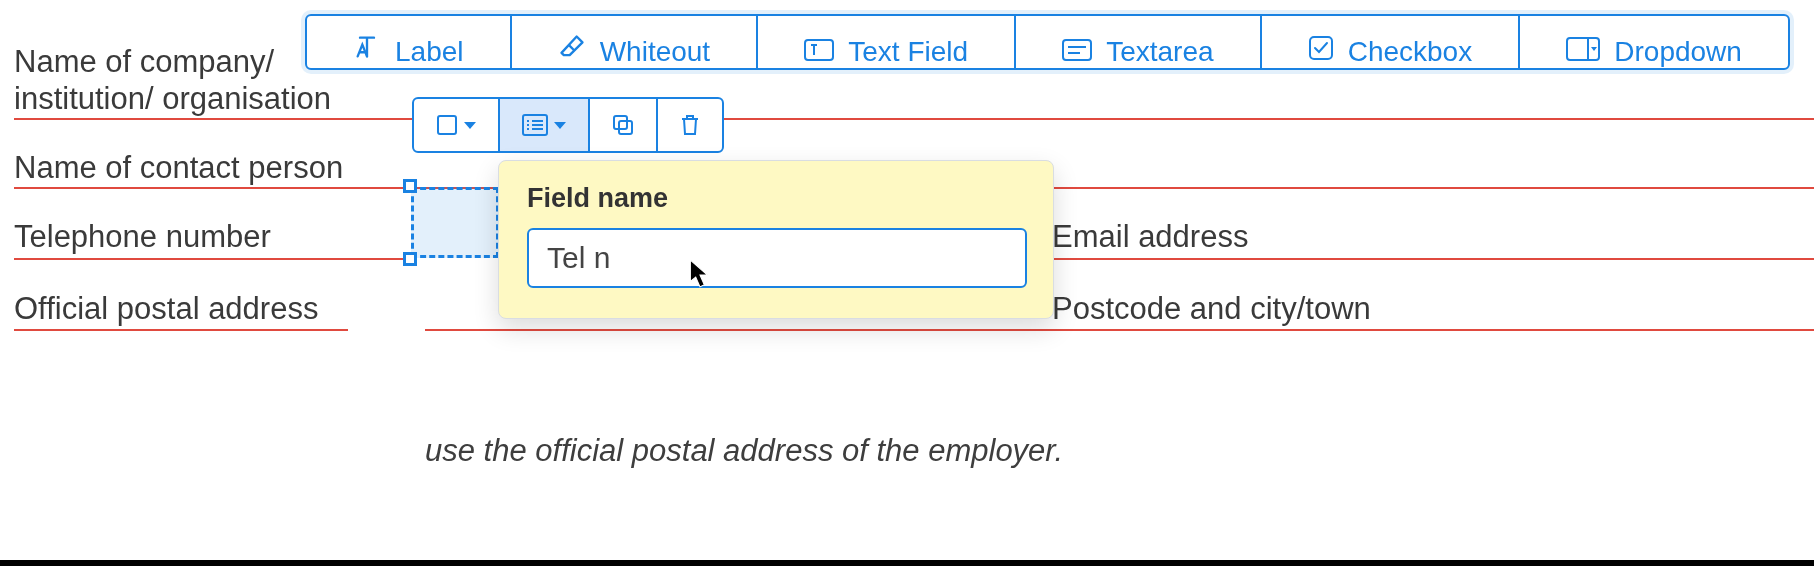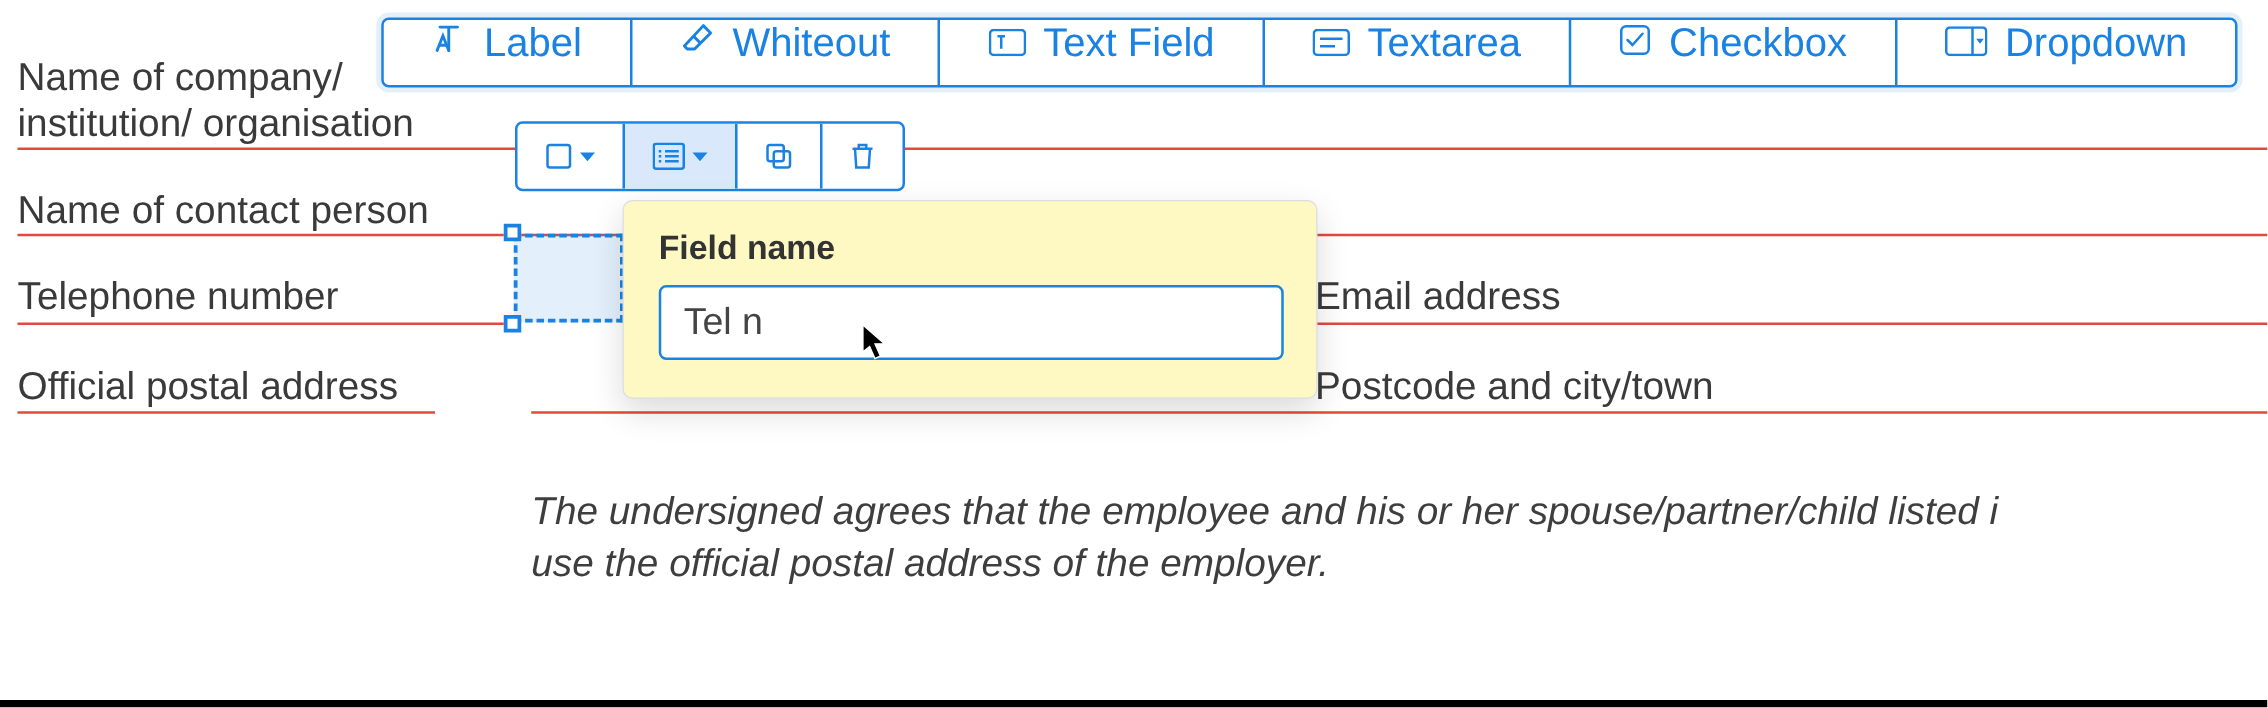--- a/index.html
+++ b/index.html
@@ -23,24 +23,24 @@
     display: flex;
     border: 2px solid #1a82e2;
     border-radius: 6px;
     background: #ffffff;
     box-shadow: 0 0 0 4px rgba(26,130,226,0.12);
     height: 56px;
   }
   .ribbon-item {
     flex: 1 1 auto;
     display: flex;
-    align-items: flex-start;
+    align-items: flex-end;
     justify-content: center;
     gap: 14px;
-    font-size: 32px;
+    font-size: 28px;
     color: #1a82e2;
     border-right: 2px solid #1a82e2;
     cursor: pointer;
     padding: 0 18px;
   }
   .ribbon-item:last-child { border-right: none; }
   .ribbon-item svg { flex: 0 0 auto; }
 
   
   .doc-label {
@@ -265,17 +265,17 @@
   <div style="position:relative;">
     <input class="popover-input" type="text" value="Tel n" style="">
   </div>
 </div>
 
 <svg class="cursor" style="left:689px; top:259px;" viewBox="0 0 20 28">
   <path d="M1 1l0 20 5-4 4 9 4-2-4-9 7 0z" fill="#000" stroke="#fff" stroke-width="1"></path>
 </svg>
 
 <div class="agreement" style="left:425px; top:388px;">
-  <span>The undersigned agrees that the employee and his or her spouse/partner/child listed i</span><br>
+  <br>
   <span>use the official postal address of the employer.</span>
 </div>
 
 <div class="bottom-bar"></div>
 
 </body></html>

